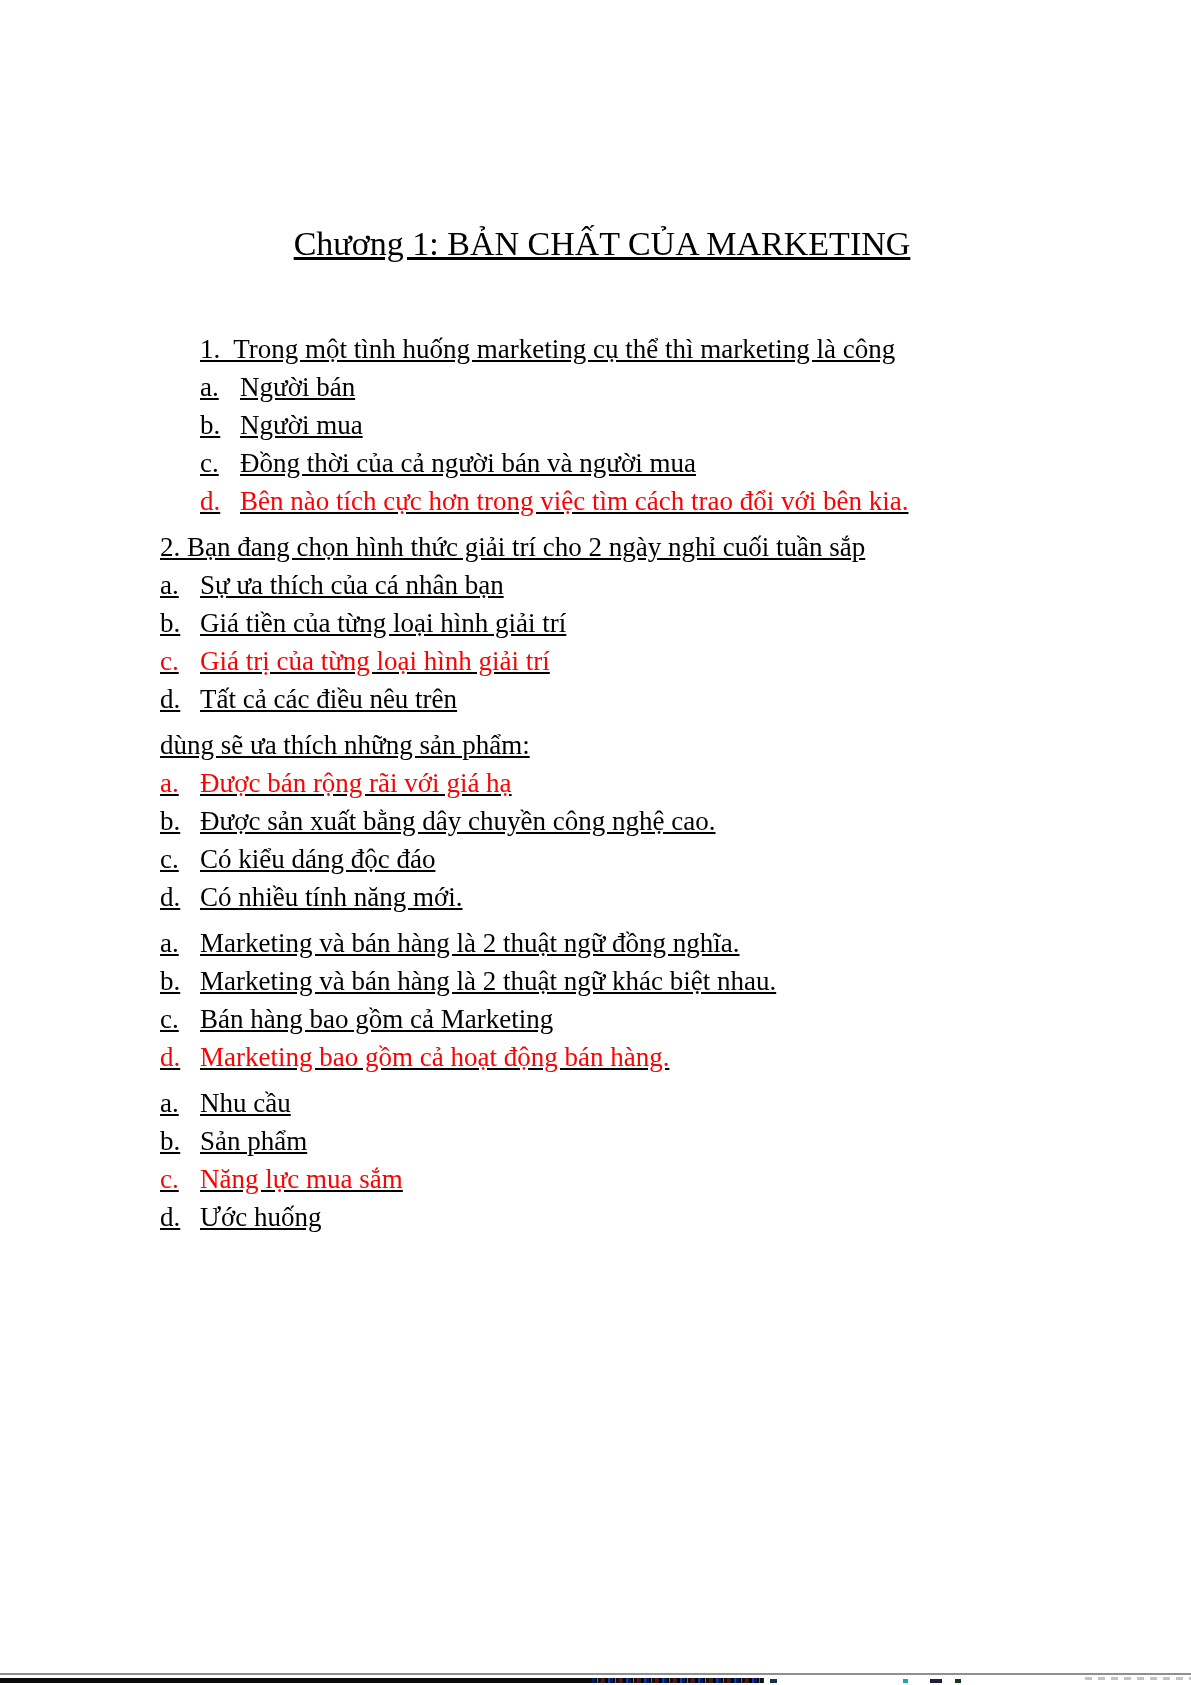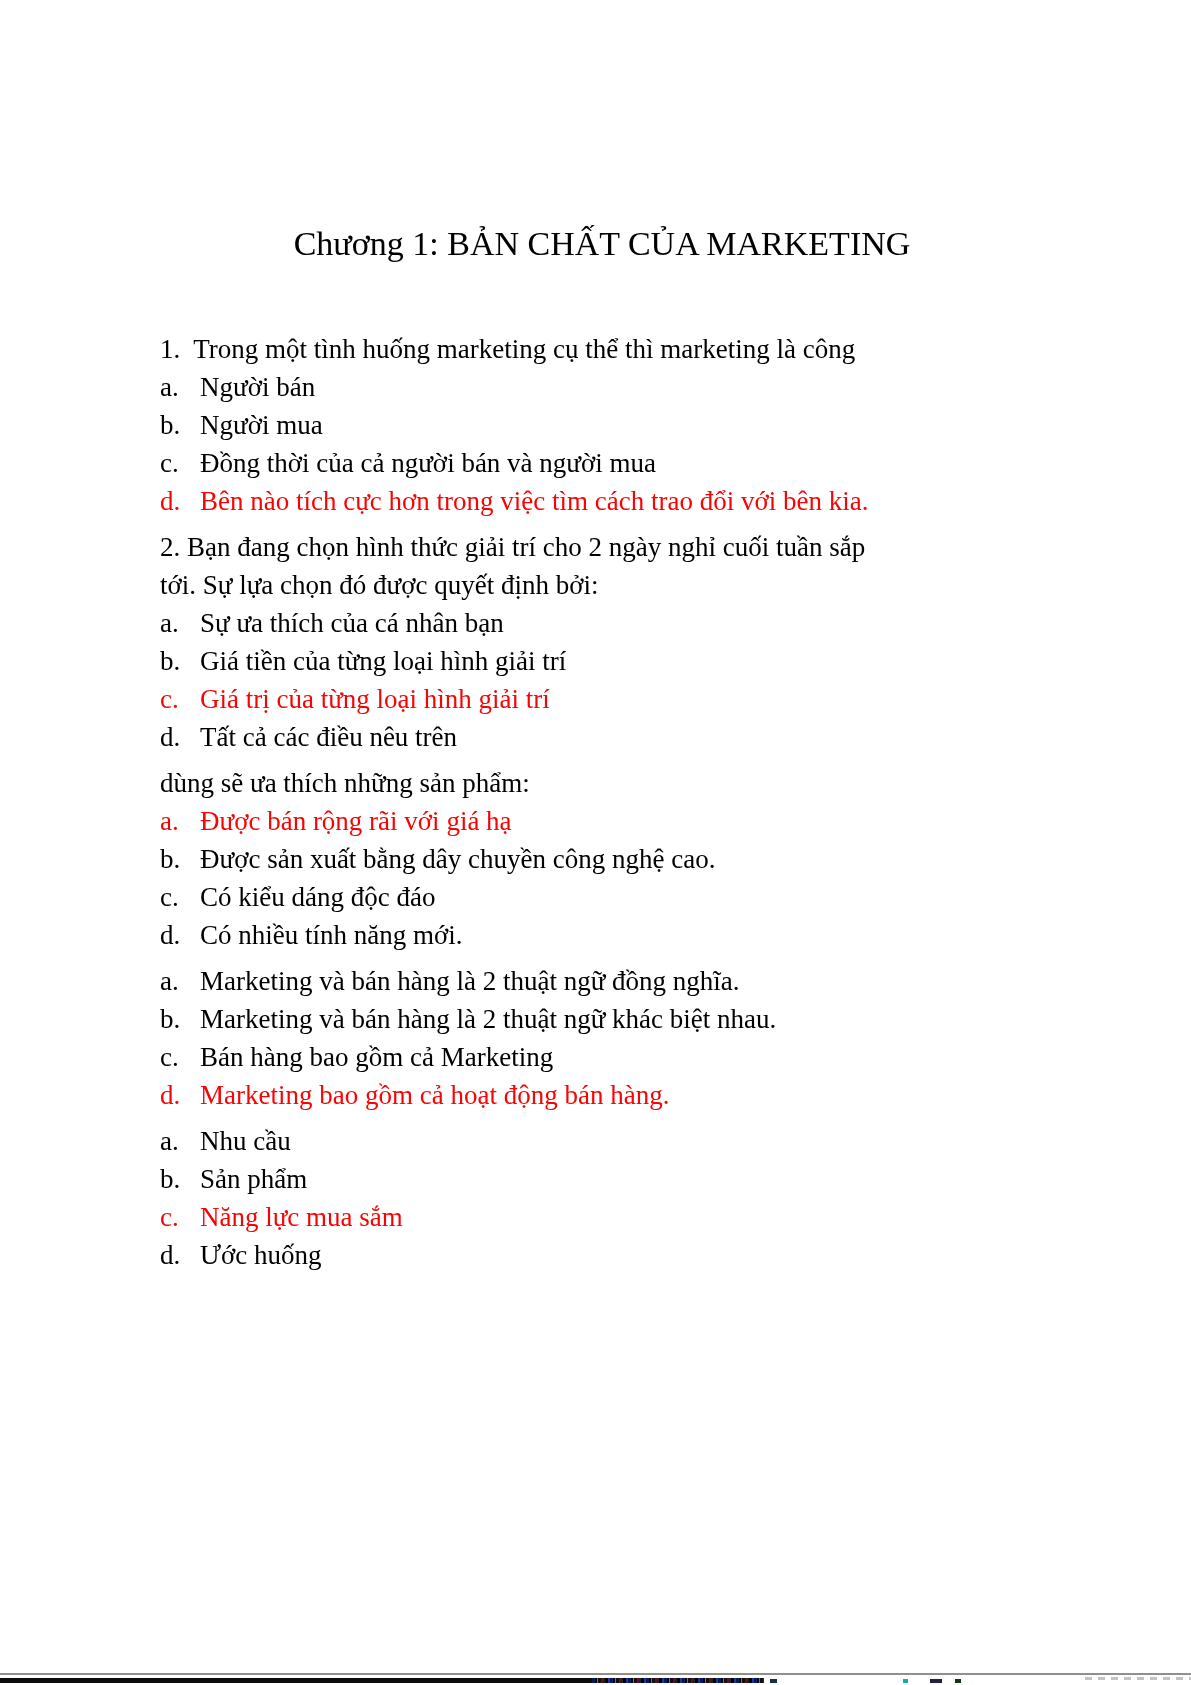--- a/index.html
+++ b/index.html
@@ -13,34 +13,35 @@
     font-family: "Liberation Serif", "DejaVu Serif", serif;
   }
   .content {
     position: absolute;
     left: 160px;
     top: 222px;
     width: 884px;
     color: #000000;
     font-size: 27px;
     line-height: 38px;
+    text-decoration: underline;
   }
   .doc-title {
     font-size: 34px;
     font-weight: normal;
     text-align: center;
     line-height: 44px;
     margin: 0 0 64px 0;
     white-space: nowrap;
   }
   .intro-line {
     white-space: pre-wrap;
   }
   .question { margin-top: 8px; }
-  .question.first { margin-top: 0; }
+  .question.first { margin-top: 0; margin-left: 40px; }
   .q-line { white-space: pre-wrap; }
   .option { display: flex; }
   .opt-label { width: 40px; flex: 0 0 40px; }
   .opt-text { flex: 1 1 auto; white-space: pre-wrap; }
   .option.correct { color: var(--answer-red, #f70505); }
 
   
   .footer-hairline {
     position: absolute; left: 0; top: 1673px;
     width: 1191px; height: 2px; background: #8f8f8f;
@@ -92,21 +93,20 @@
       <span class="opt-text">Đồng thời của cả người bán và người mua</span>
     </div>
     <div class="option correct">
       <span class="opt-label">d.</span>
       <span class="opt-text">Bên nào tích cực hơn trong việc tìm cách trao đổi với bên kia.</span>
     </div>
   </section>
 
   <section class="question">
     <div class="q-line">2. Bạn đang chọn hình thức giải trí cho 2 ngày nghỉ cuối tuần sắp</div>
-    <div class="q-line">tới. Sự lựa chọn đó được quyết định bởi:</div>
     <div class="option">
       <span class="opt-label">a.</span>
       <span class="opt-text">Sự ưa thích của cá nhân bạn</span>
     </div>
     <div class="option">
       <span class="opt-label">b.</span>
       <span class="opt-text">Giá tiền của từng loại hình giải trí</span>
     </div>
     <div class="option correct">
       <span class="opt-label">c.</span>

